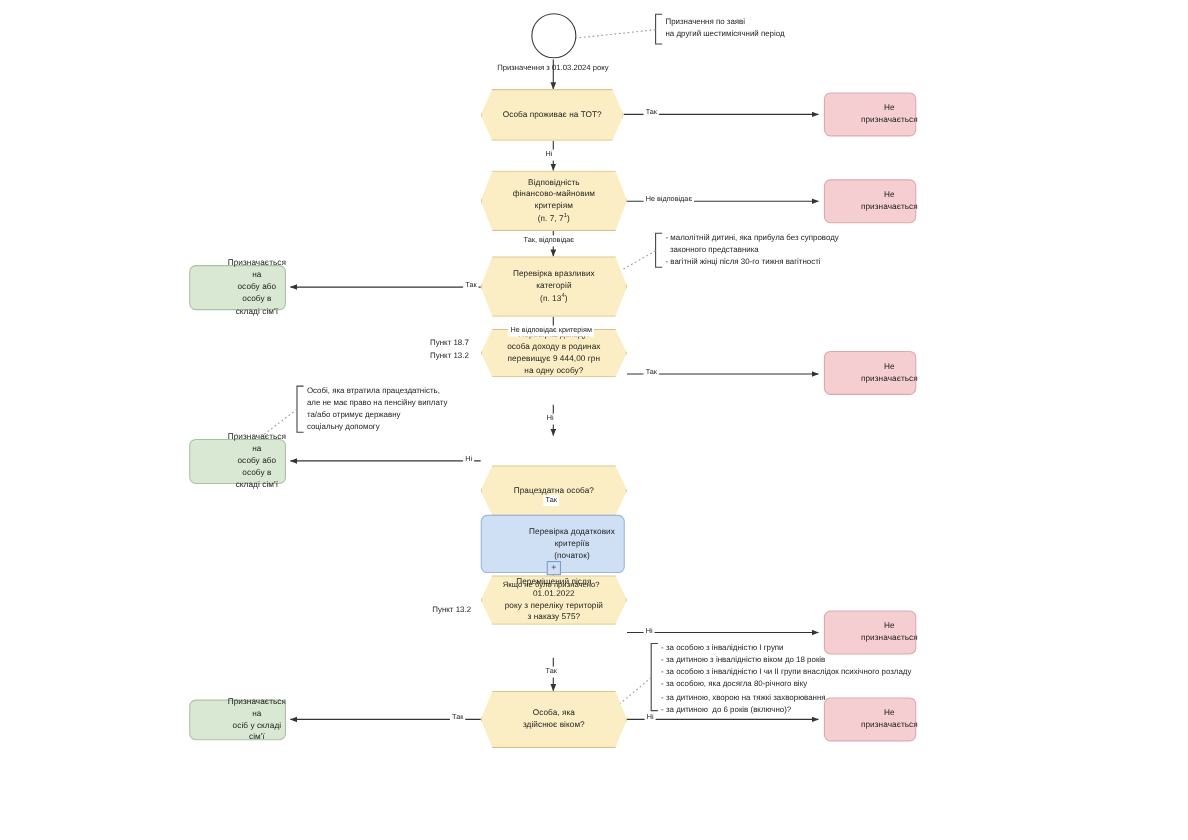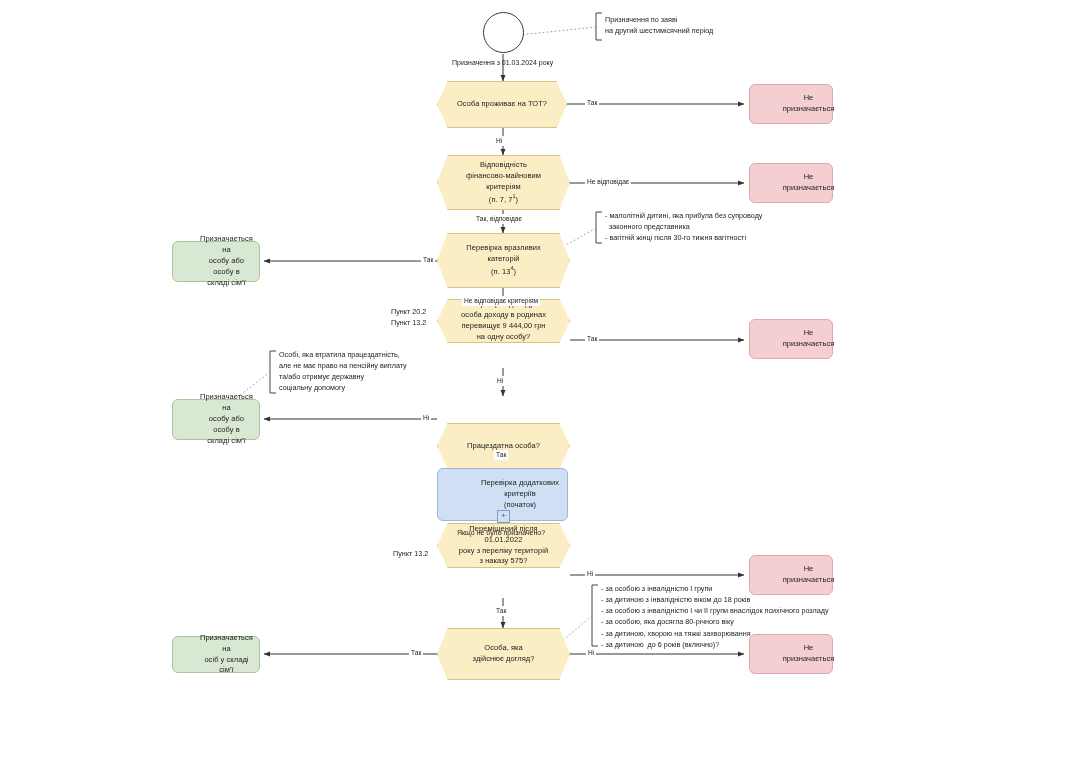--- a/index.html
+++ b/index.html
@@ -54,21 +54,20 @@
     border-radius: 6px;
     padding-left: 35px;
   }
   .box.red {
     background: #f5ced1;
     border: 1px solid #dda9ad;
   }
   .box.green {
     background: #d9e8d2;
     border: 1px solid #aac39f;
-    justify-content: flex-end;
   }
   .box.blue {
     background: #cfe0f5;
     border: 1px solid #9ab6da;
   }
   .box .txt { padding: 0 6px; }
 
   
   .circle {
     border-radius: 50%;
@@ -225,21 +224,21 @@
     <span class="txt">
       <span>Переміщений після 01.01.2022</span><br>
       <span>року з переліку територій</span><br>
       <span>з наказу 575?</span>
     </span>
   </div>
 
   <div class="node hex" style="left:437px; top:628px; width:133px; height:52px;">
     <span class="txt">
       <span>Особа, яка</span><br>
-      <span>здійснює догляд?</span>
+      <span>здійснює віком?</span>
     </span>
   </div>
 
   <div class="node box red" style="left:749px; top:84px; width:84px; height:40px;">
     <span class="txt">Не призначається</span>
   </div>
   <div class="node box red" style="left:749px; top:163px; width:84px; height:40px;">
     <span class="txt">Не призначається</span>
   </div>
   <div class="node box red" style="left:749px; top:319px; width:84px; height:40px;">
@@ -283,21 +282,21 @@
   <div class="lbl edge" style="left:585px; top:334px;">Так</div>
   <div class="lbl edge" style="left:495px; top:376px;">Ні</div>
   <div class="lbl edge" style="left:421px; top:413px;">Ні</div>
   <div class="lbl edge" style="left:494px; top:450px;">Так</div>
   <div class="lbl" style="left:457px; top:528px;">Якщо не було призначено?</div>
   <div class="lbl edge" style="left:585px; top:569px;">Ні</div>
   <div class="lbl edge" style="left:494px; top:606px;">Так</div>
   <div class="lbl edge" style="left:409px; top:648px;">Так</div>
   <div class="lbl edge" style="left:586px; top:648px;">Ні</div>
 
-  <div class="lbl clause" style="left:391px; top:307px;">Пункт 20.2
+  <div class="lbl clause" style="left:391px; top:307px;">Пункт 18.7
 Пункт 13.2</div>
   <div class="lbl clause" style="left:393px; top:549px;">Пункт 13.2</div>
 
   <div class="lbl note" style="left:605px; top:14px;">Призначення по заяві
 на другий шестимісячний період</div>
   <div class="lbl note" style="left:605px; top:210px;">- малолітній дитині, яка прибула без супроводу
   законного представника
 - вагітній жінці після 30-го тижня вагітності</div>
   <div class="lbl note" style="left:279px; top:349px;">Особі, яка втратила працездатність,
 але не має право на пенсійну виплату

